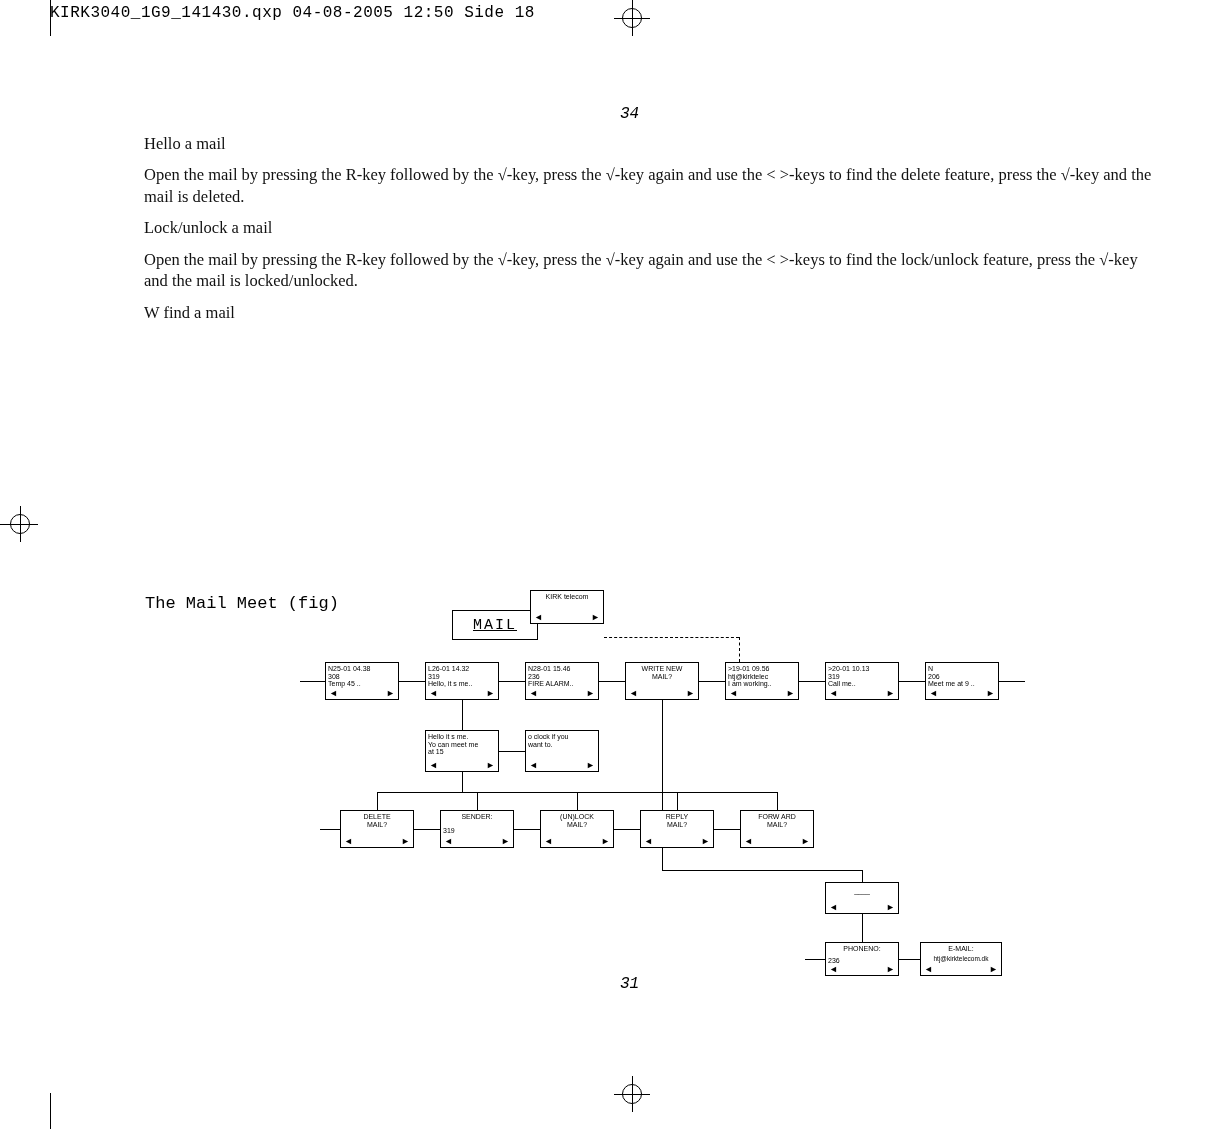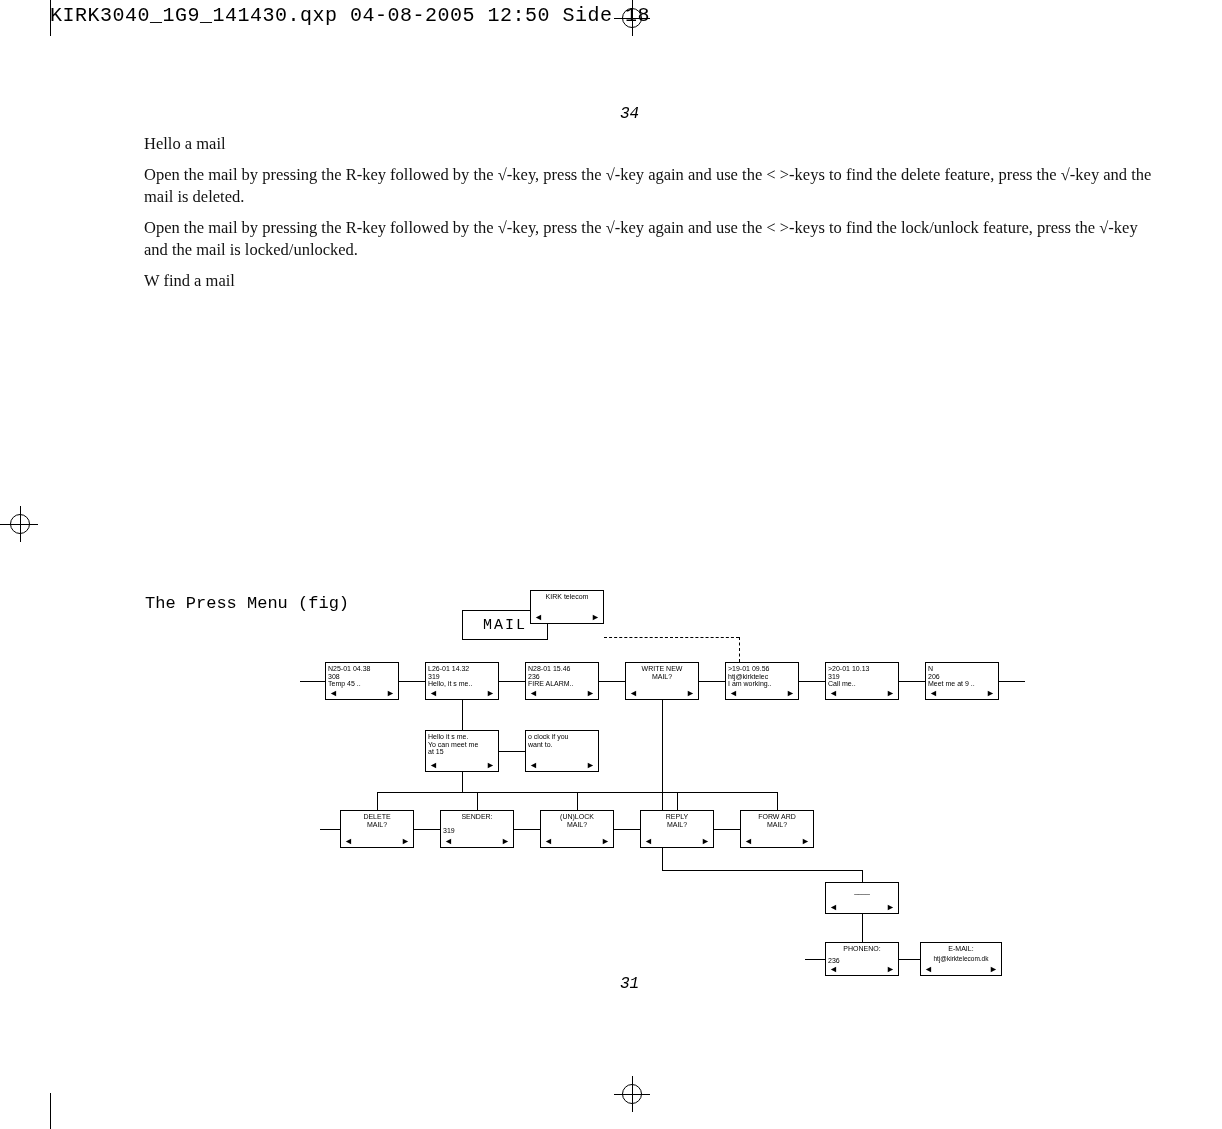--- a/index.html
+++ b/index.html
@@ -7,21 +7,21 @@
     width: 1222px;
     height: 1129px;
     background: #fff;
     font-family: "Courier New", monospace;
     position: relative;
     color: #000;
   }
   .header-line {
     position: absolute;
     top: 4px; left: 50px;
-    font-size: 20px;
+    font-size: 16px;
     letter-spacing: 0.5px;
   }
   .cut-line-h { position:absolute; border-top:1px solid #000; }
   .cut-line-v { position:absolute; border-left:1px solid #000; }
   .regmark { position:absolute; width:28px; height:28px; }
   .regmark::before { content:""; position:absolute; left:14px; top:-4px; height:36px; border-left:1px solid #000; }
   .regmark::after  { content:""; position:absolute; top:14px; left:-4px; width:36px; border-top:1px solid #000; }
   .regmark .circ { position:absolute; left:4px; top:4px; width:20px; height:20px; border:1px solid #000; border-radius:50%; }
 
   .pagenum { position:absolute; font-size:16px;font-style:italic; }
@@ -78,29 +78,30 @@
     <span class="circ"></span>
   </div>
 
 <div class="header-line">KIRK3040_1G9_141430.qxp  04-08-2005  12:50  Side 18</div>
 
 <div class="pagenum" style="left:620px; top:105px;">34</div>
 
 <div class="content">
   <p>Hello a mail</p>
   <p>Open the mail by pressing the R-key followed by the √-key, press the √-key again and use the &lt; &gt;-keys to find the delete feature, press the √-key and the mail is deleted.</p>
+  <p class="sec">Lock/unlock a mail</p>
   <p>Open the mail by pressing the R-key followed by the √-key, press the √-key again and use the &lt; &gt;-keys to find the lock/unlock feature, press the √-key and the mail is locked/unlocked.</p>
   <p class="sec">W find a mail</p>
 </div>
 
-<div class="fig-title">The Press Menu (fig)</div>
+<div class="fig-title">The Mail Meet (fig)</div>
 
 <div class="diag">
 
-  <div class="mailbox" style="left:142px; top:20px; width:86px; height:30px;">
+  <div class="mailbox" style="left:132px; top:20px; width:86px; height:30px;text-decoration:underline;">
       <span>MAIL</span>
     </div>
 
   <div class="box centered-title" style="left:210px; top:0; width:74px; height:34px;">
     <div class="lbl">KIRK telecom</div>
     <div class="arrows">
         <span class="al">◄</span>
         <span class="ar">►</span>
       </div>
   </div>

